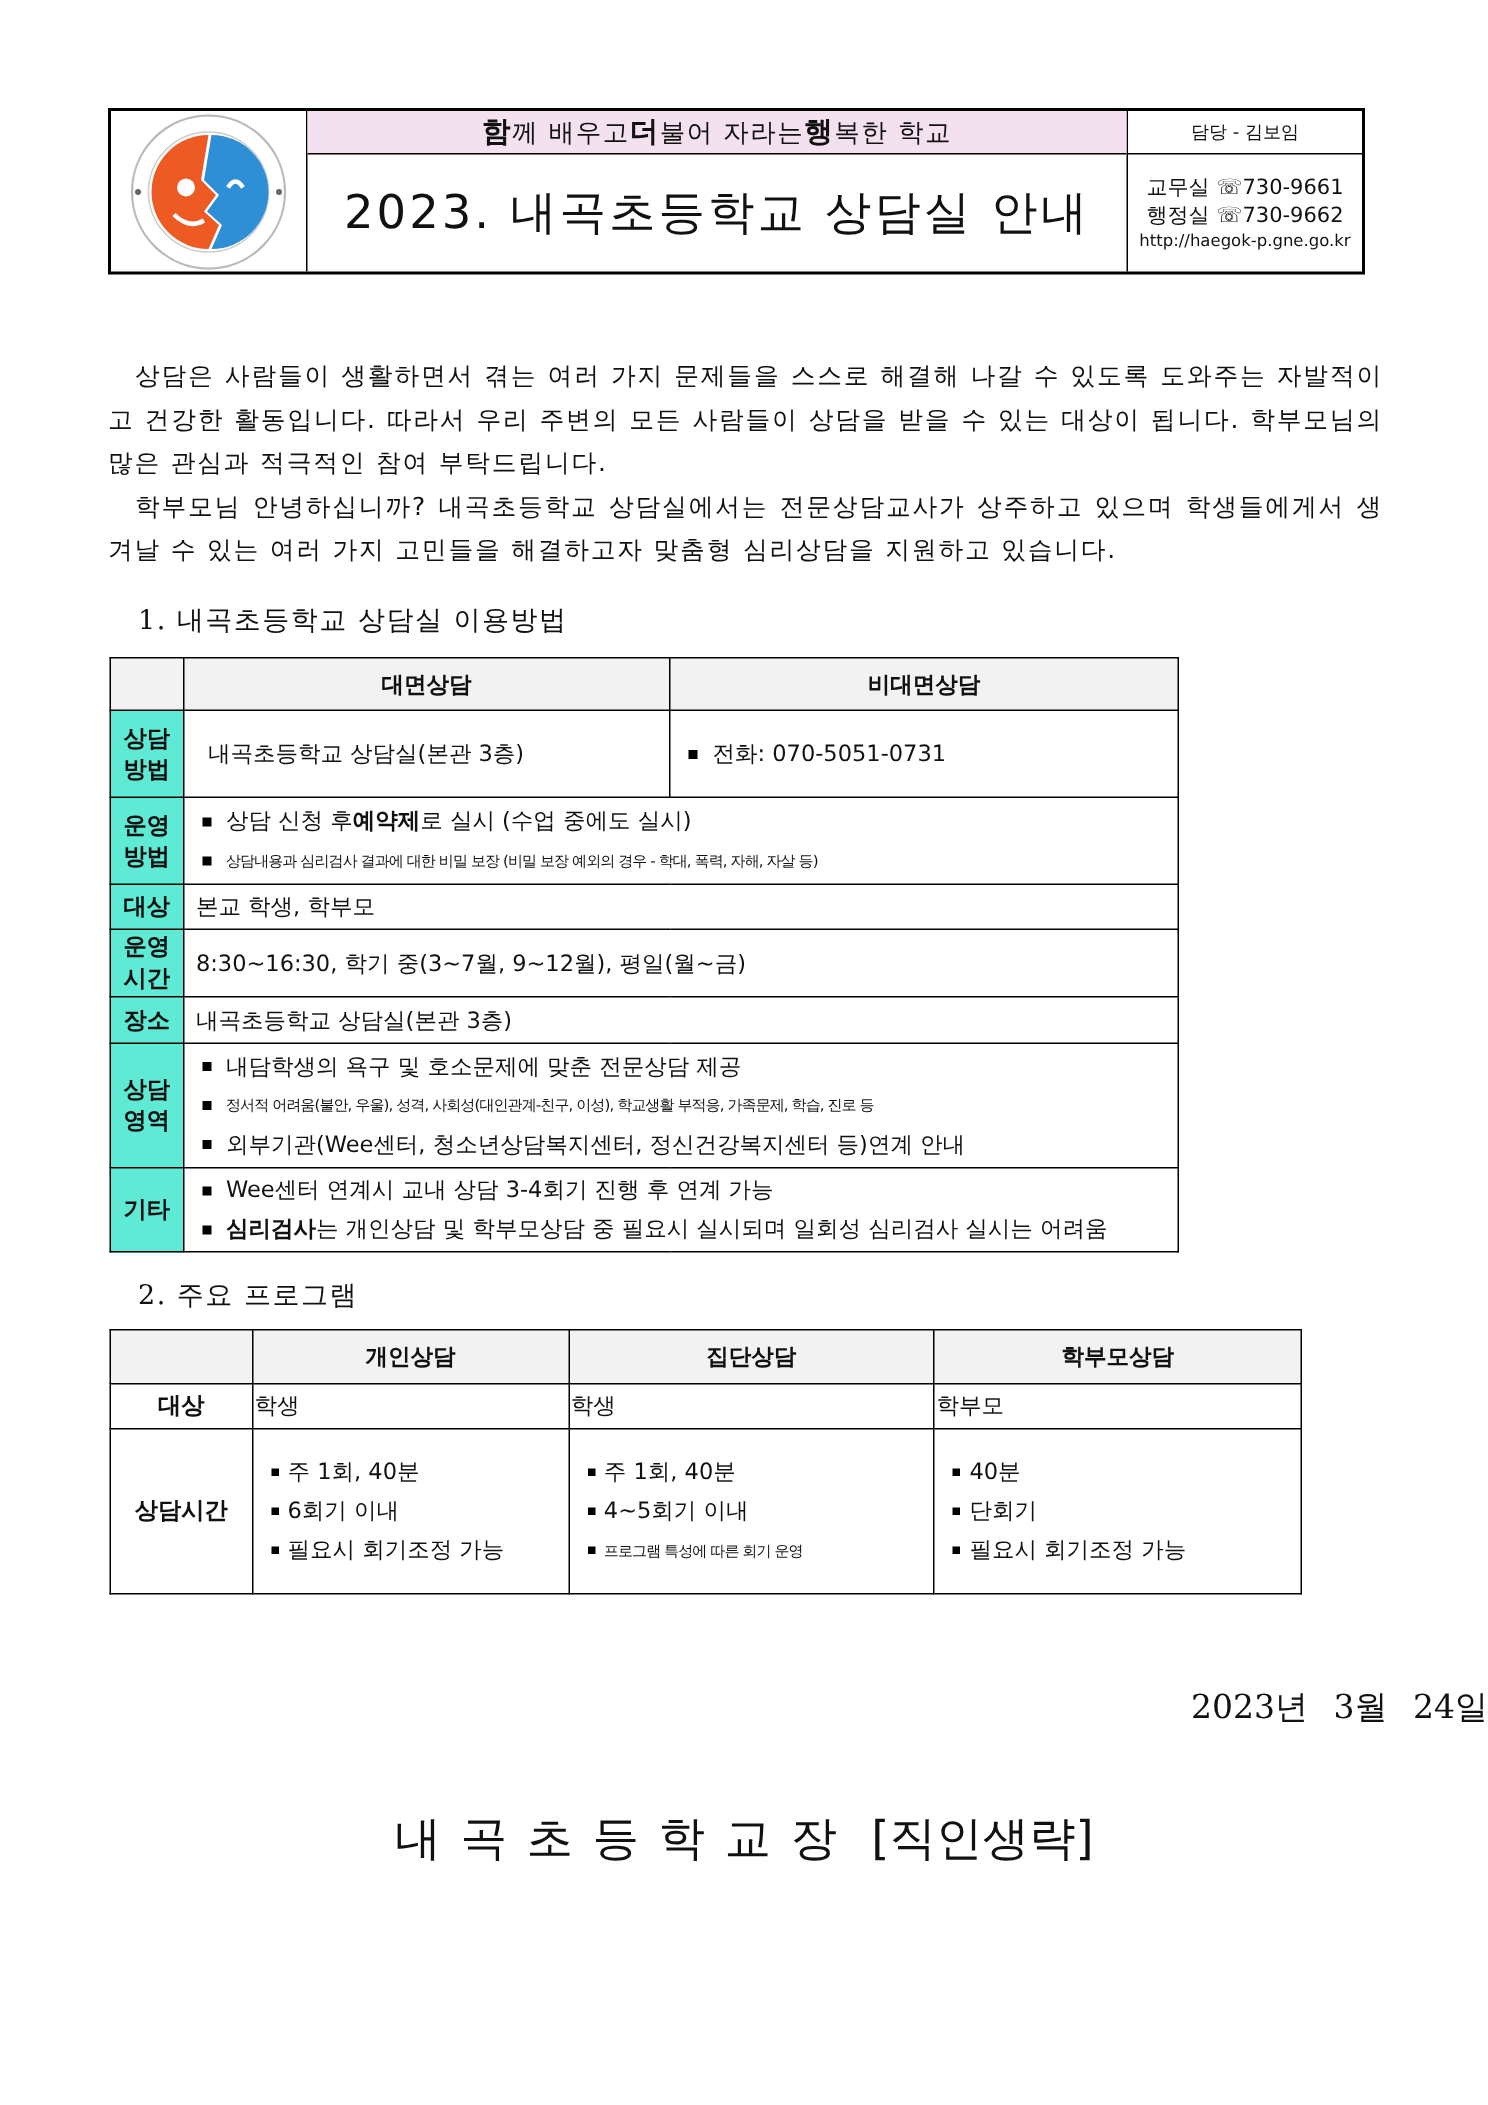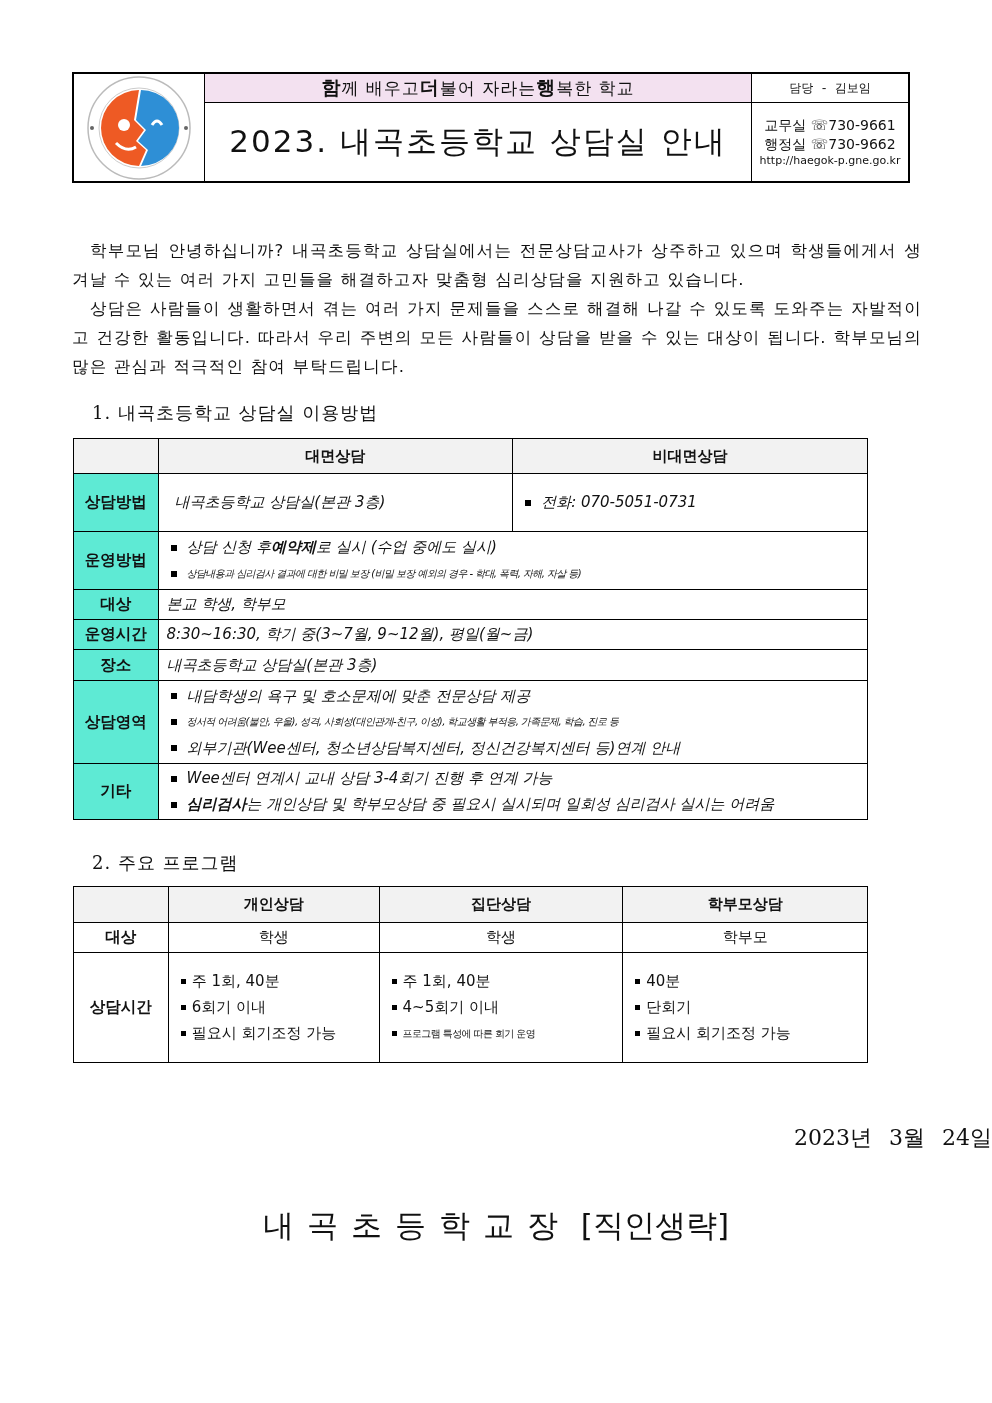--- a/index.html
+++ b/index.html
@@ -6,46 +6,46 @@
   body { width: 992px; height: 1403px; position: relative; font-family: "DejaVu Sans", sans-serif; color: #111; overflow: hidden; }
 
   
   .header { position: absolute; left: 72px; top: 72px; width: 838px; height: 111px; border: 2px solid #000; box-sizing: border-box; display: flex; }
   .logo-cell { width: 130px; border-right: 1px solid #000; display: flex; align-items: center; justify-content: center; }
   .center-cell { width: 546px; border-right: 1px solid #000; display: flex; flex-direction: column; }
   .motto { height: 28px; background: #f3e1f0; border-bottom: 1px solid #000; display: flex; align-items: center; justify-content: center; font-size: 17px; letter-spacing: 1px; }
   .motto b { font-weight: 900; font-size: 19px; }
   .big-title { flex: 1; display: flex; align-items: center; justify-content: center; font-size: 31px; font-weight: normal; letter-spacing: 2px; }
   .right-cell { flex: 1; display: flex; flex-direction: column; }
-  .manager { height: 28px; border-bottom: 1px solid #000; display: flex; align-items: center; justify-content: center; font-size: 12px; font-family: Liberation Mono, monospace; }
+  .manager { height: 28px; border-bottom: 1px solid #000; display: flex; align-items: center; justify-content: center; font-size: 12px; }
   .contacts { flex: 1; display: flex; flex-direction: column; align-items: center; justify-content: center; font-size: 14px; line-height: 19px; }
   .contacts .url { font-size: 11px; line-height: 14px; }
 
   
   .intro { position: absolute; left: 72px; top: 236px; width: 850px; font-size: 16.5px; line-height: 29px; letter-spacing: 1.2px; text-align: justify; }
   .intro p { margin: 0; text-indent: 18px; }
 
   
   .section-title { position: absolute; left: 72px; font-family: "DejaVu Serif", serif; font-size: 18px; letter-spacing: 1px; margin-left: 20px; }
 
   
   table { border-collapse: collapse; position: absolute; left: 73px; }
   td, th { border: 1px solid #000; font-size: 15px; }
   th { background: #f2f2f2; font-weight: bold; text-align: center; }
   .rowhead { background: #5eead4; font-weight: bold; text-align: center; font-size: 15.5px; }
   .rowhead.white { background: #fff; }
-  .cell { padding: 0 8px; font-style: italic; }
+  .cell { padding: 0 8px; }
   .bullet-line { display: flex; align-items: center; height: 26px; white-space: nowrap; }
   .bullet { display: inline-block; width: 6px; height: 6px; background: #000; margin: 0 10px 0 4px; flex: none; }
   .b { font-weight: bold; }
   .tight { letter-spacing: -0.6px; font-size: 10px; }
 
-  #t1 { top: 438px; width: 795px; }
+  #t1 { top: 438px; width: 713px; }
   #t2 { top: 886px; width: 795px; }
-  #t2 td.center { text-align: center; }
+  #t2 td.center { text-align: left; }
   #t2 .list { padding: 12px 8px; }
   #t2 .bullet { width: 5px; height: 5px; margin: 0 6px 0 4px; }
 
   
   .date { position: absolute; left: 0; width: 992px; top: 1123px; text-align: right; font-family: "DejaVu Serif", serif; font-size: 22px; word-spacing: 10px; }
   .signer { position: absolute; left: 0; width: 992px; top: 1205px; text-align: center; font-size: 31px; }
   .signer .name { letter-spacing: 13px; }
 </style>
 </head>
 <body>
@@ -79,22 +79,22 @@
     <div class="manager">담당 - 김보임</div>
     <div class="contacts">
       <div>교무실 ☏730-9661</div>
       <div>행정실 ☏730-9662</div>
       <div class="url">http://haegok-p.gne.go.kr</div>
     </div>
   </div>
 </div>
 
 <div class="intro">
+  <p>상담은 사람들이 생활하면서 겪는 여러 가지 문제들을 스스로 해결해 나갈 수 있도록 도와주는 자발적이고 건강한 활동입니다. 따라서 우리 주변의 모든 사람들이 상담을 받을 수 있는 대상이 됩니다. 학부모님의 많은 관심과 적극적인 참여 부탁드립니다.</p>
   <p>학부모님 안녕하십니까? 내곡초등학교 상담실에서는 전문상담교사가 상주하고 있으며 학생들에게서 생겨날 수 있는 여러 가지 고민들을 해결하고자 맞춤형 심리상담을 지원하고 있습니다.</p>
-  <p>상담은 사람들이 생활하면서 겪는 여러 가지 문제들을 스스로 해결해 나갈 수 있도록 도와주는 자발적이고 건강한 활동입니다. 따라서 우리 주변의 모든 사람들이 상담을 받을 수 있는 대상이 됩니다. 학부모님의 많은 관심과 적극적인 참여 부탁드립니다.</p>
 </div>
 
 <div class="section-title" style="top:401px;">1. 내곡초등학교 상담실 이용방법</div>
 
 <table id="t1">
   <colgroup>
       <col style="width:85px">
       <col style="width:355px">
       <col style="width:355px">
     </colgroup>

